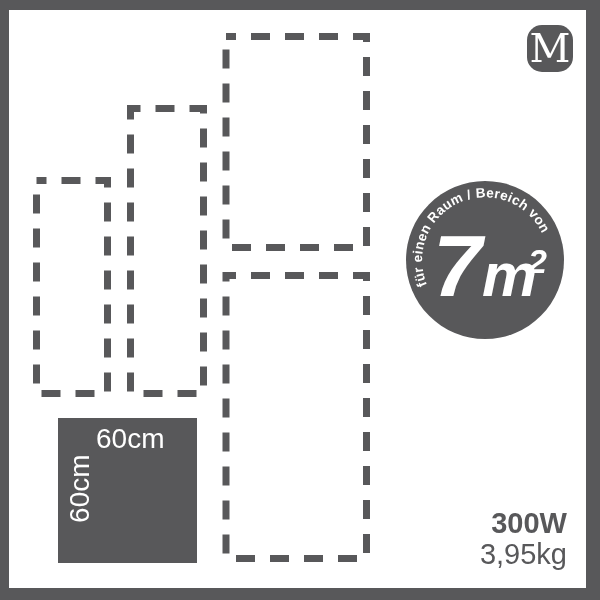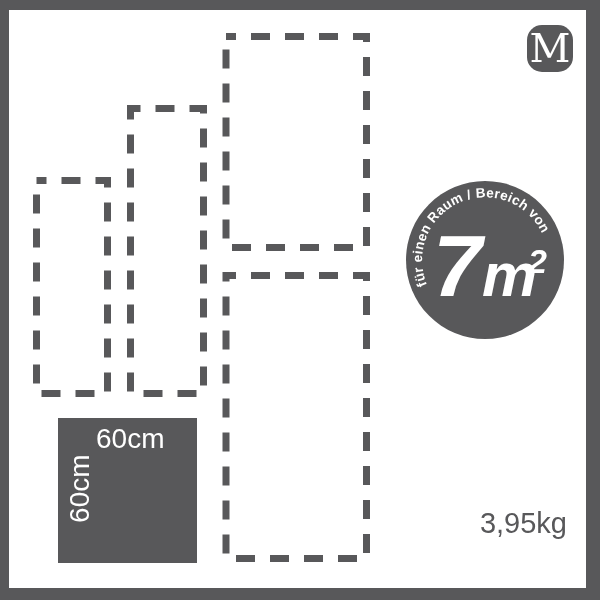--- a/index.html
+++ b/index.html
@@ -118,17 +118,18 @@
       </text>
     </svg>
     <div class="badge-value"><span class="v">7</span><span class="u">m</span><span class="e">2</span></div>
   </div>
 
   <div class="logo">
     <span>M</span>
   </div>
 
   <div class="specs">
+    <div class="power">300W</div>
     <div class="weight">3,95kg</div>
   </div>
 
   <div class="frame"></div>
 </div>
 
 </body></html>

